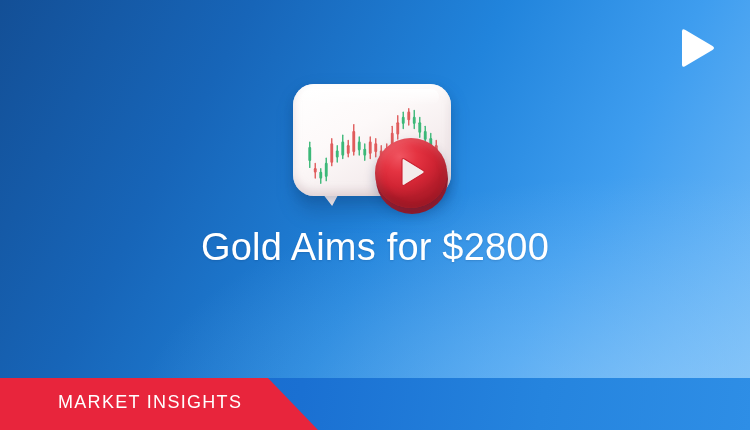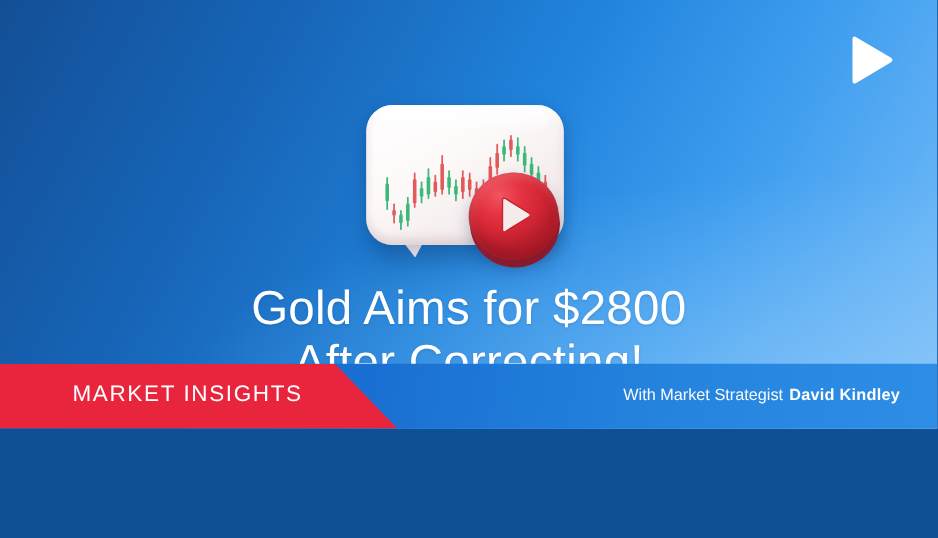--- a/index.html
+++ b/index.html
@@ -4,21 +4,21 @@
 <style>
   * { margin:0; padding:0; box-sizing:border-box; }
   html, body { width:750px; height:430px; }
   body {
     font-family:"Liberation Sans", sans-serif;
     overflow:hidden;
     background:#0f4f96;
   }
   .stage {
     position:relative;
-    width:750px; height:343px;
+    width:750px; height:430px;
     overflow:hidden;
     background:
       linear-gradient(118deg,
         #134f96 0%,
         #1765b8 26%,
         #2184dc 52%,
         #3e9def 72%,
         #66b4f6 90%,
         #7cc0f8 100%);
   }
@@ -225,23 +225,19 @@
       <div class="disc-tri">
         <svg viewBox="0 0 33 32" aria-hidden="true">
           <path d="M7 4.5 Q7 1.5 9.6 3 L28 14.4 Q30.5 16 28 17.6 L9.6 29 Q7 30.5 7 27.5 Z" fill="#f3eceb" stroke="#c8202f" stroke-width="1.1" stroke-linejoin="round"></path>
         </svg>
       </div>
     </div>
   </div>
 
   <div class="headline">
     <span>Gold Aims for $2800</span>
-    <span class="l2">After Correcting!</span>
   </div>
 
   <div class="banner">
     <div class="banner-red"></div>
     <div class="banner-label">MARKET INSIGHTS</div>
-    <div class="banner-credit">
-      <span class="pre">With Market Strategist</span><span class="name">David Kindley</span>
-    </div>
   </div>
 </div>
 
 </body></html>

